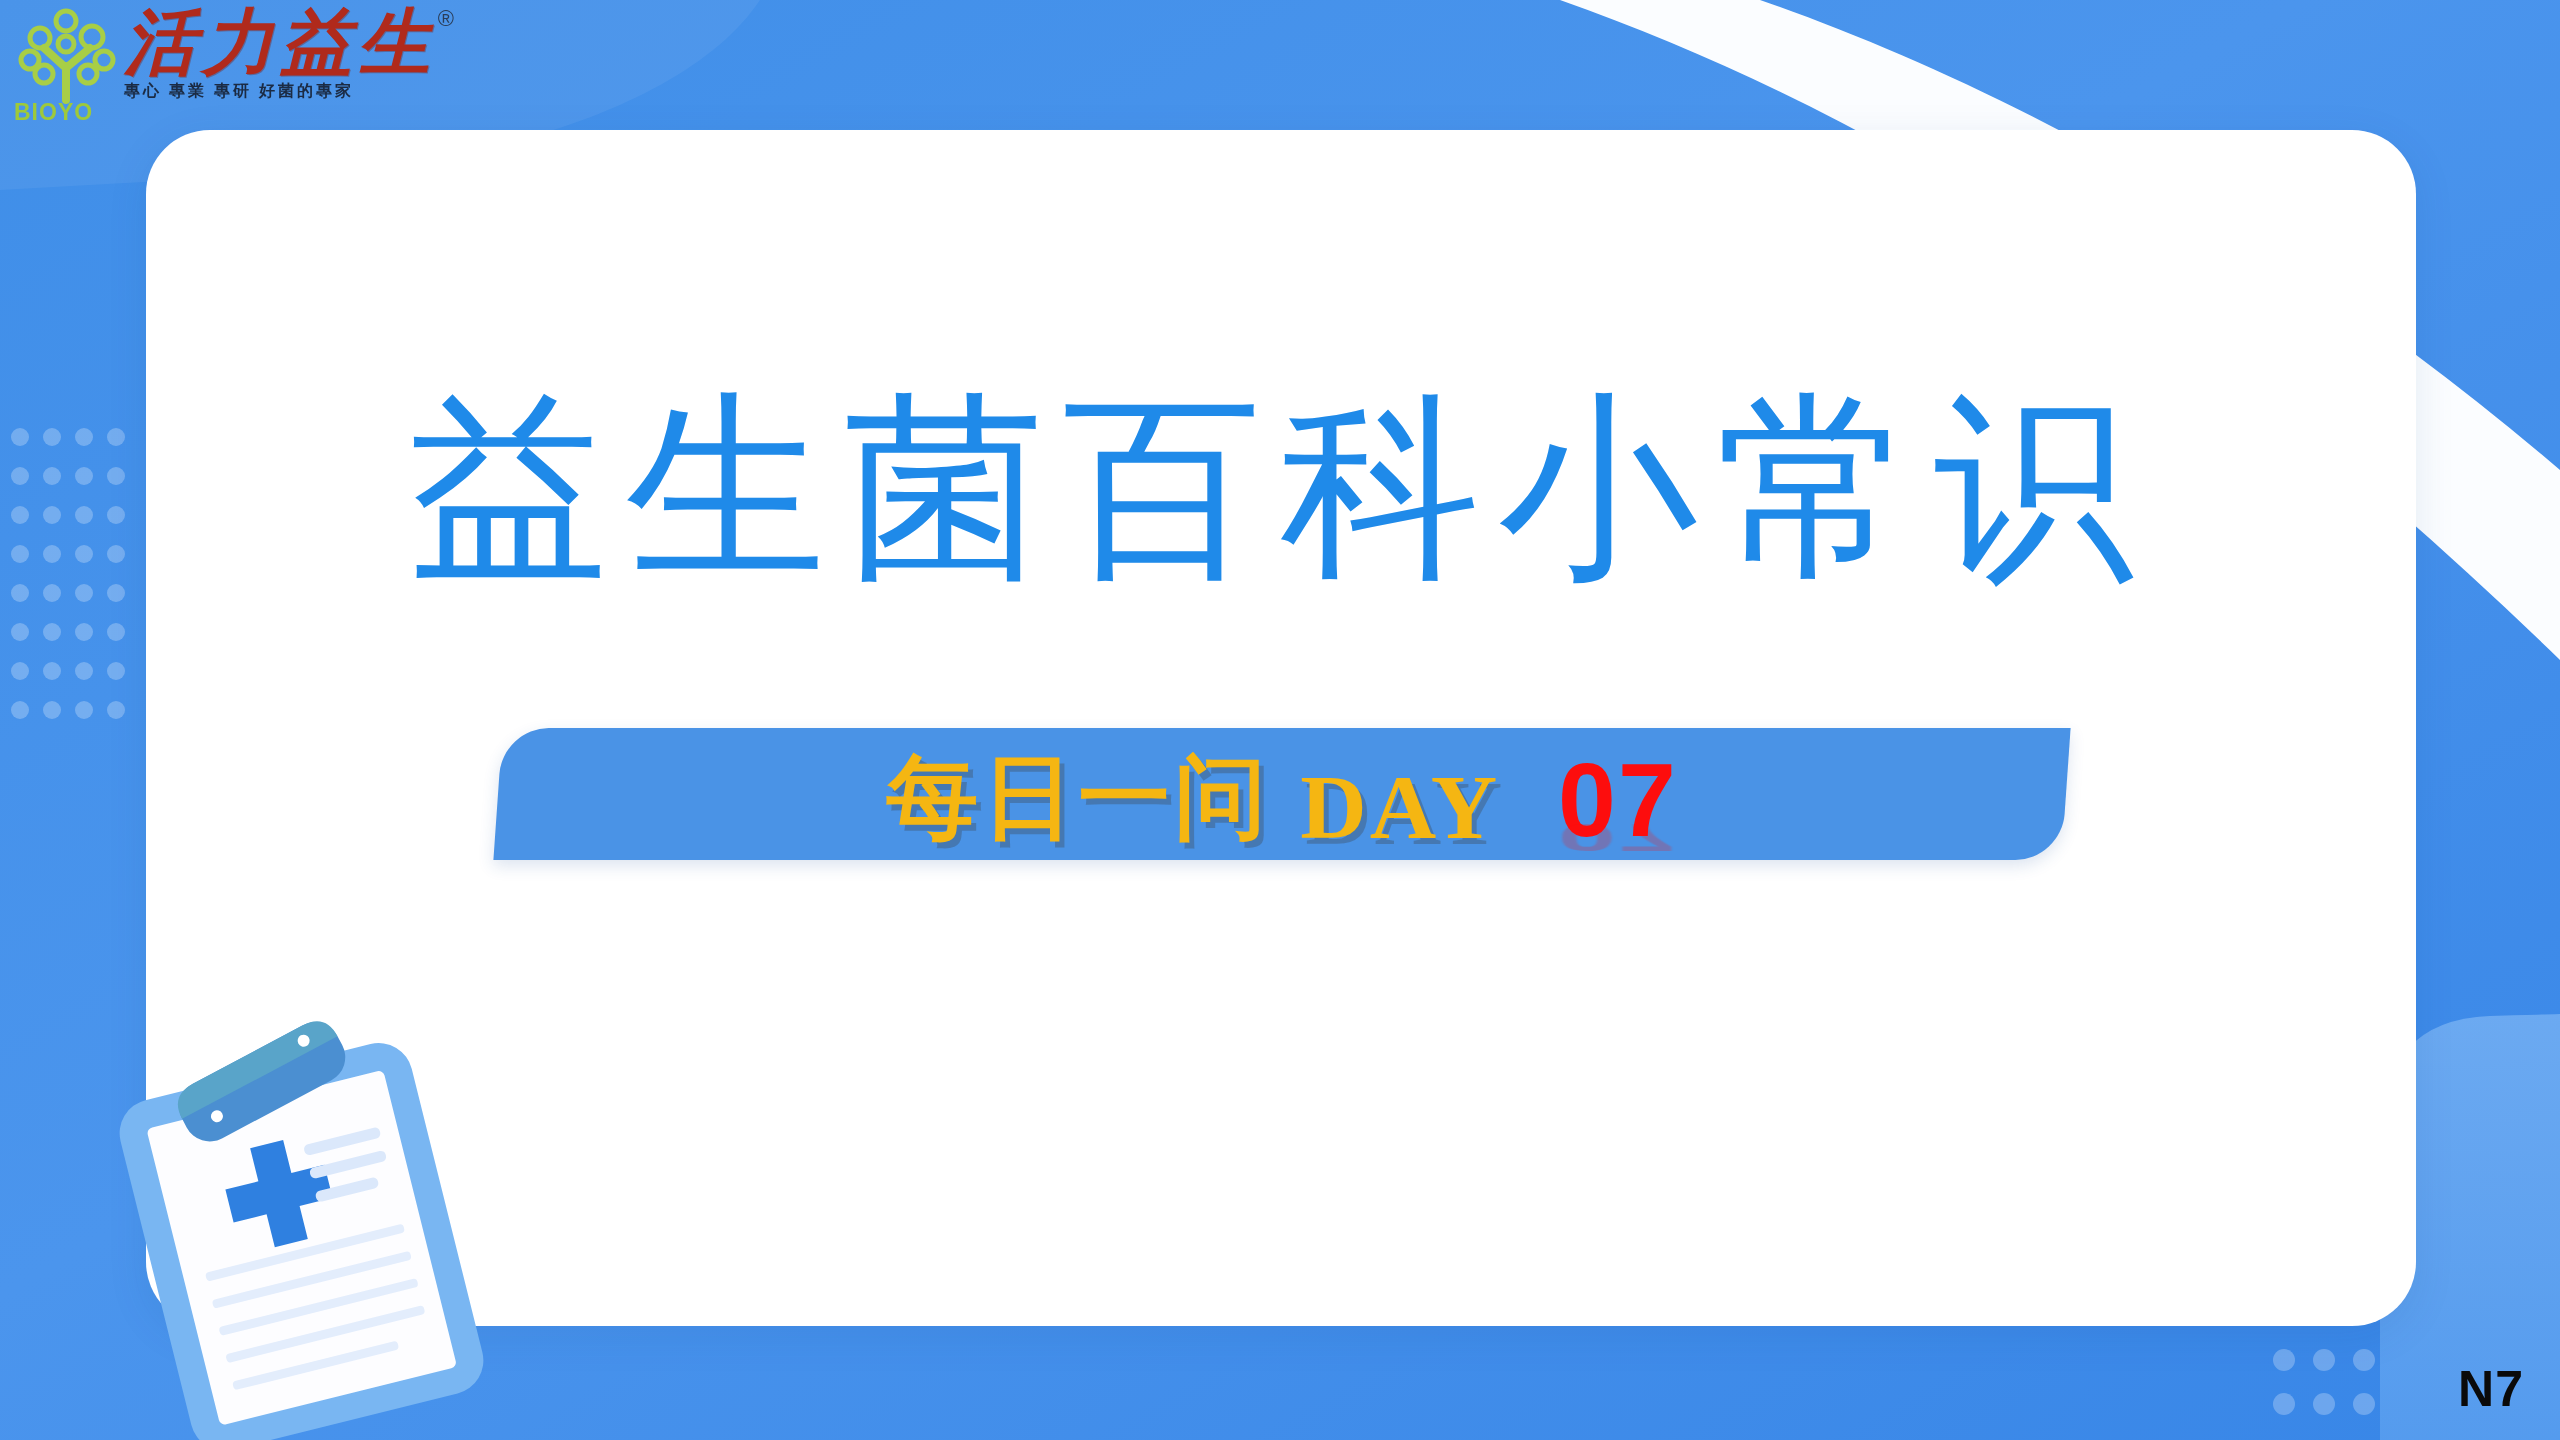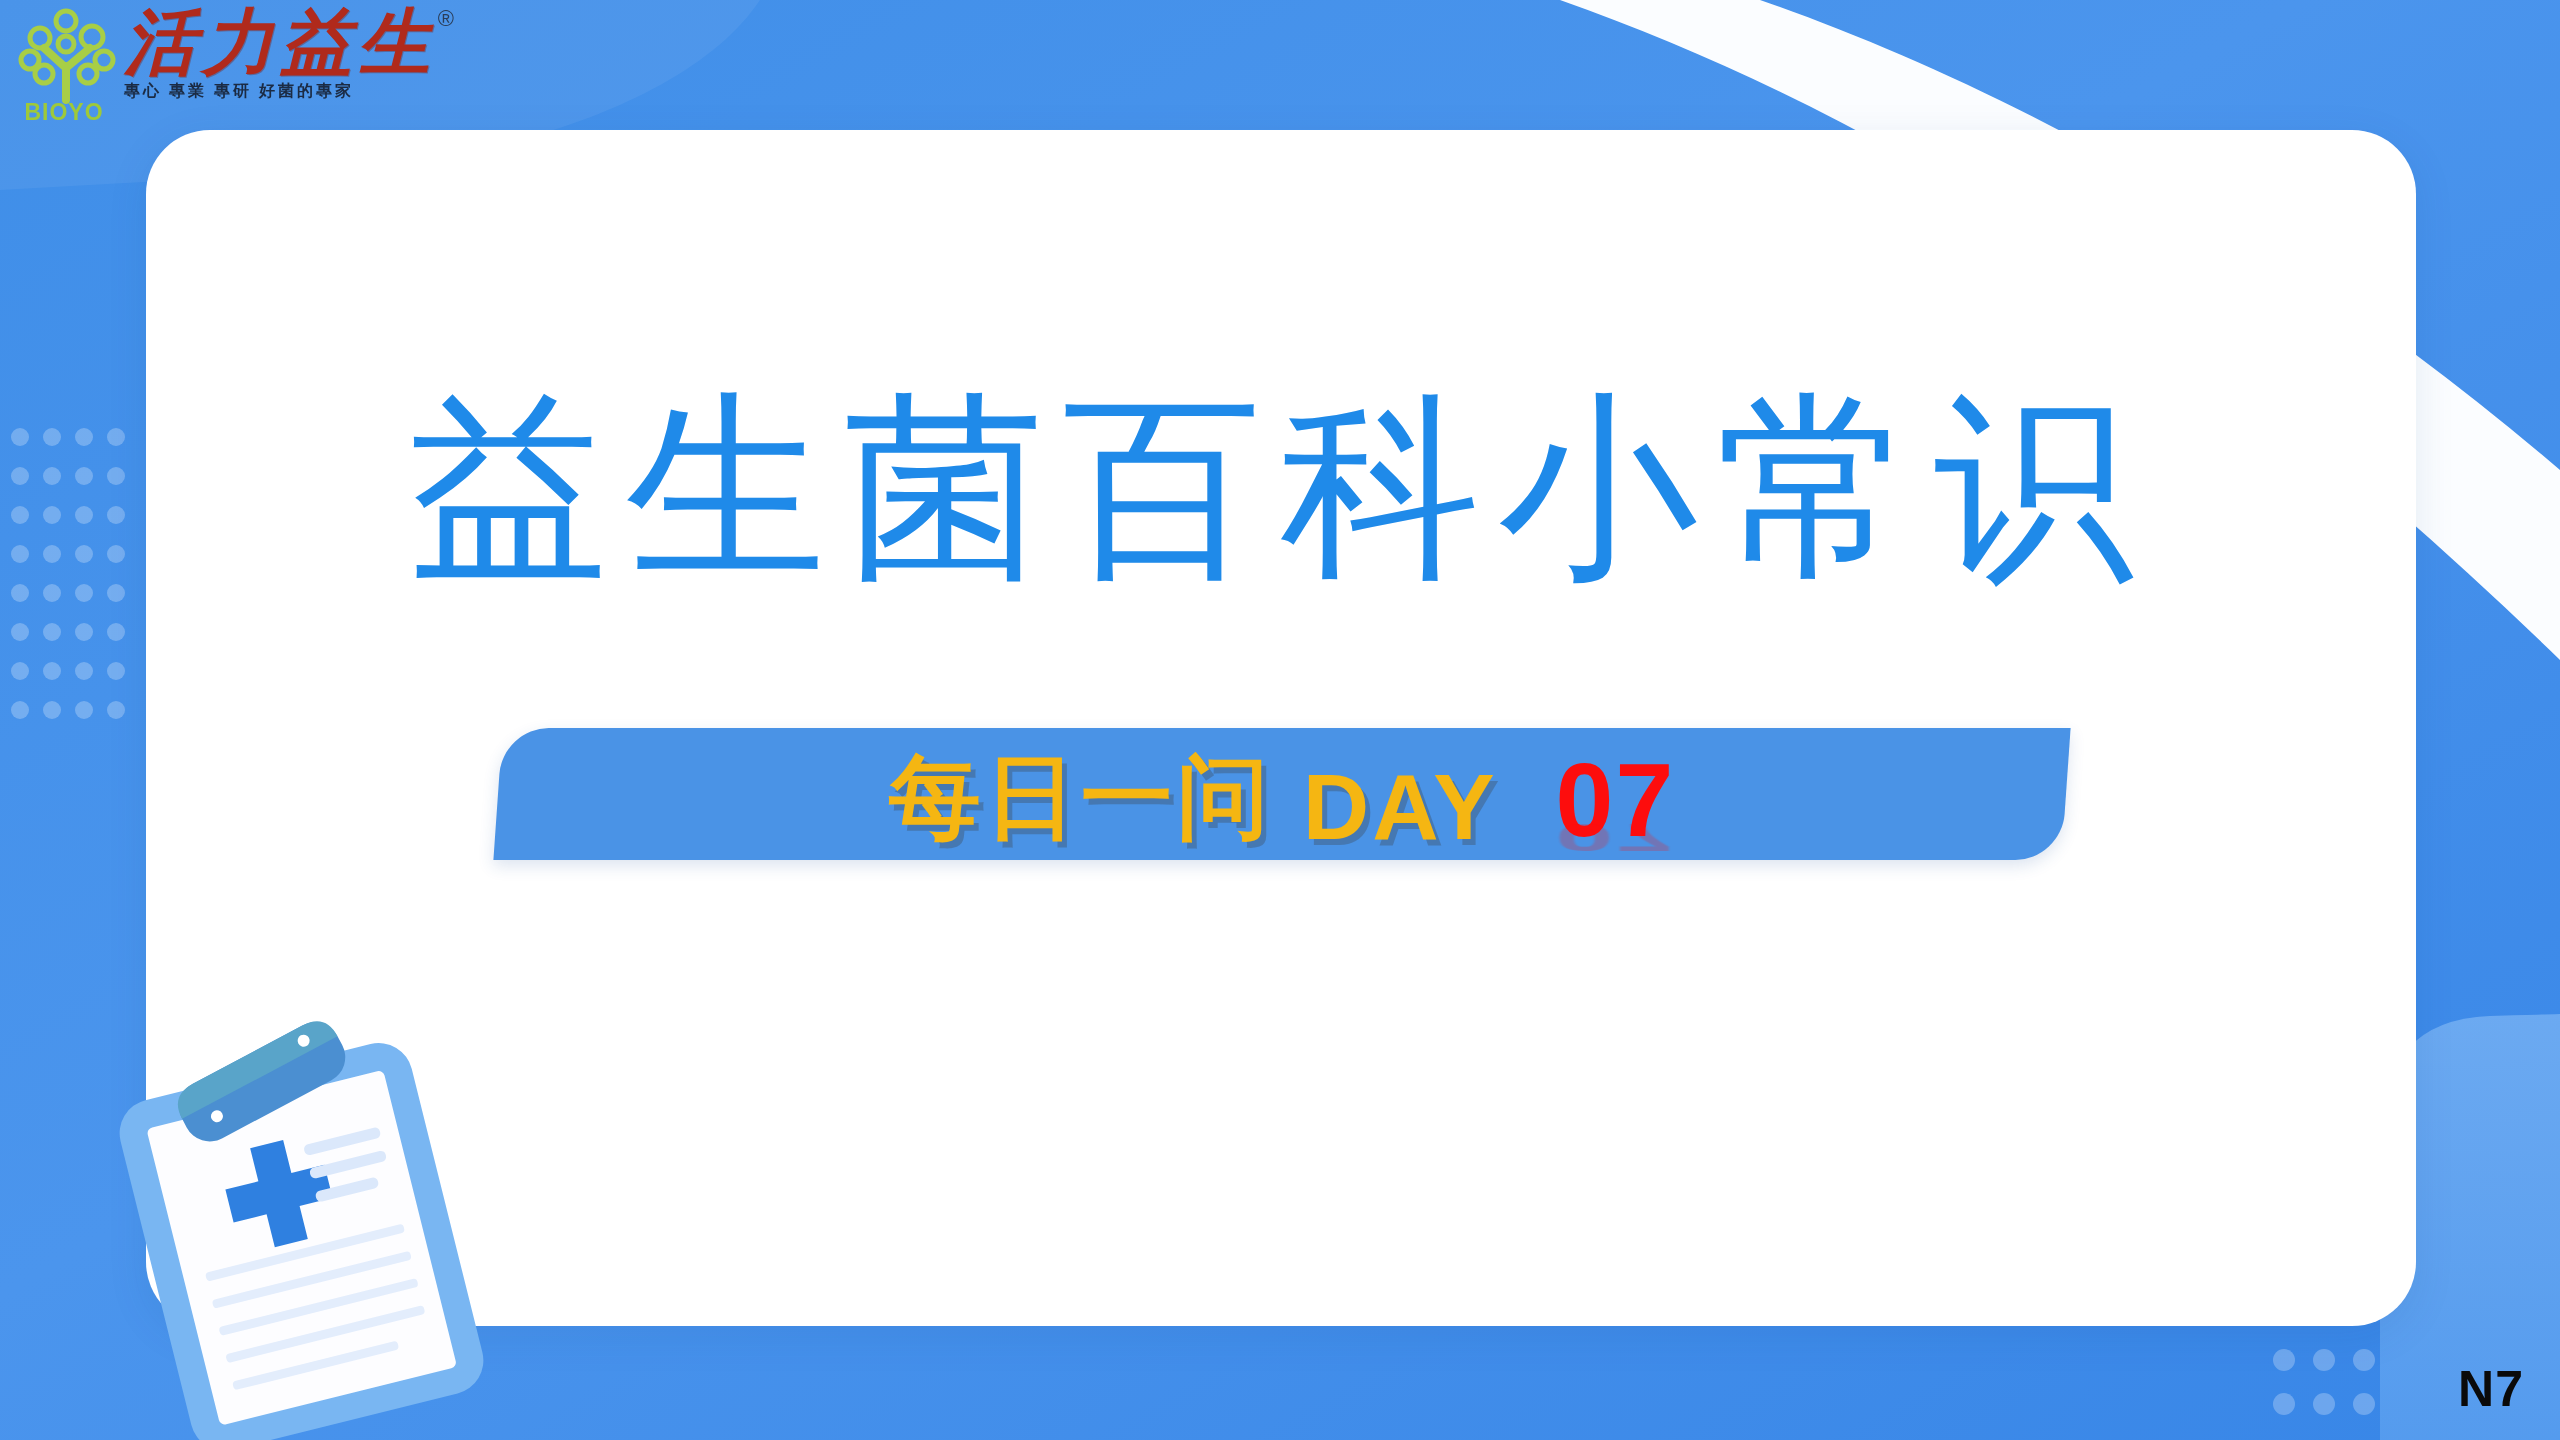--- a/index.html
+++ b/index.html
@@ -91,21 +91,20 @@
     height: 124px;
     position: relative;
     flex: 0 0 auto;
   }
   #logo-mark svg { display: block; }
   #logo-mark .mark-text {
     position: absolute;
     left: 0;
     right: 4px;
     bottom: 2px;
-    text-align: center;
     font-size: 23px;
     font-weight: bold;
     letter-spacing: 1px;
     color: #9ec93a;
     font-family: "Liberation Sans", sans-serif;
   }
   #logo-word {
     margin-left: 6px;
     padding-top: 4px;
     position: relative;
@@ -185,21 +184,21 @@
   .sub-main {
     font-family: "DejaVu Sans", "Liberation Sans", sans-serif;
     font-size: 92px;
     font-weight: bold;
     color: #f5b612;
     letter-spacing: 4px;
     text-shadow: 5px 6px 0 rgba(60,60,60,0.30);
     white-space: nowrap;
   }
   .sub-day {
-    font-family: Liberation Sans, sans-serif;
+    font-family: Liberation Serif, serif;
     font-size: 92px;
     font-weight: bold;
     color: #f5b612;
     letter-spacing: 3px;
     text-shadow: 5px 6px 0 rgba(60,60,60,0.30);
   }
   .sub-num {
     font-family: "Liberation Sans", sans-serif;
     font-size: 104px;
     font-weight: bold;

